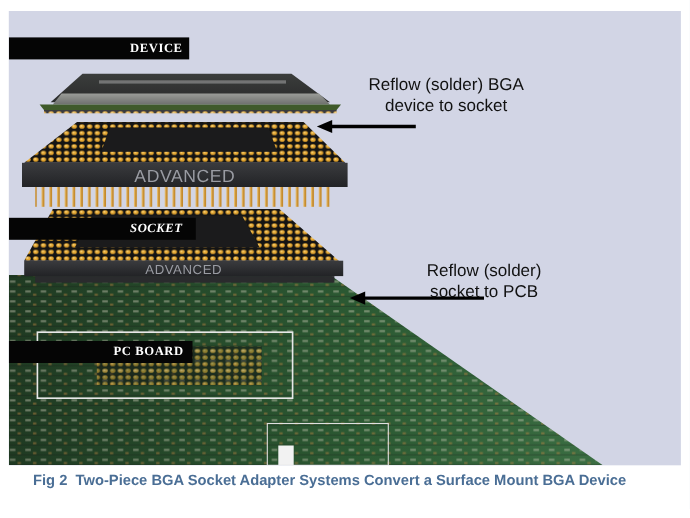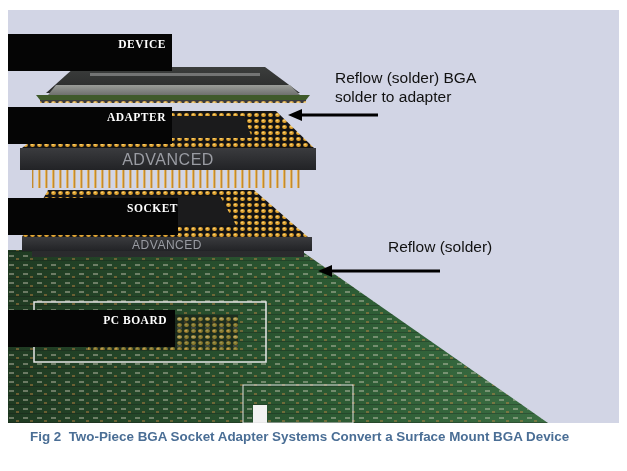--- a/index.html
+++ b/index.html
@@ -1,20 +1,20 @@
 <!DOCTYPE html>
 <html><head>
   <meta charset="utf-8">
   <style>
     html, body { margin: 0; padding: 0; background: #ffffff; }
     body { width: 627px; height: 471px; position: relative; overflow: hidden; font-family: "Liberation Sans", sans-serif; }
     #figure { position: absolute; left: 8px; top: 10px; width: 611px; height: 413px; background: #d2d5e5; overflow: hidden; }
     #figure svg { position: absolute; left: 0; top: 0; }
-    .label-box { position: absolute; background: #050505; color: #ffffff; font-family: "Liberation Serif", serif; font-weight: bold; font-size: 11.5px; letter-spacing: 0.5px; text-align: right; box-sizing: border-box; line-height: 20px; height: 37px; }
-    .anno { position: absolute; color: #111; font-size: 15.5px; line-height: 19px; font-family: "Liberation Sans", sans-serif; }
+    .label-box { position: absolute; background: #050505; color: #ffffff; font-family: "Liberation Serif", serif; font-weight: bold; font-size: 11.5px; letter-spacing: 0.5px; text-align: right; box-sizing: border-box; line-height: 20px; height: 20px; }
+    .anno { position: absolute; color: #111; font-size: 15.5px; line-height: 19px; font-family: "Liberation Sans", sans-serif; text-align: center; }
     #caption { position: absolute; left: 7px; top: 428px; width: 615px; color: #4a6e95; font-weight: bold; font-size: 13.4px; line-height: 18px; font-family: "Liberation Sans", sans-serif; margin-left: 23px; }
     .brand { font-family: "Liberation Sans", sans-serif; font-size: 15px; fill: #9a9ca3; letter-spacing: 0.5px; }
   </style>
 </head>
 <body>
 
 <div id="figure">
   <svg width="611" height="413" viewBox="0 0 611 413">
     <defs>
       <linearGradient id="pcbFade" x1="0" y1="0" x2="1" y2="0">
@@ -90,34 +90,32 @@
     </g>
     <g>
       <line x1="322" y1="261" x2="432" y2="261" stroke="#000" stroke-width="3"></line>
       <polygon points="310,261 324,255 324,267" fill="#000"></polygon>
     </g>
   </svg>
 
   <div class="label-box" style="left:0; top:24px; width:164px; padding-right:6px;">
     <span>DEVICE</span>
   </div>
-  <div class="label-box" style="left:0; top:97px; width:164px; padding-right:6px;">
-    <span>ADAPTER</span>
-  </div>
-  <div class="label-box" style="left:0; top:188px; width:170px; ">
+  <div class="label-box" style="left:0; top:188px; width:170px; padding-right:12px;font-style:italic;">
     <span>SOCKET</span>
   </div>
   <div class="label-box" style="left:0; top:300px; width:167px; padding-right:8px;padding-left:36px;">
     <span>PC BOARD</span>
   </div>
 
   <div class="anno" style="left:327px; top:58px;">
     <div>Reflow (solder) BGA</div>
-    <div>solder to adapter</div>
+    <div>device to socket</div>
   </div>
   <div class="anno" style="left:380px; top:216px;margin-top:11px;">
     <div>Reflow (solder)</div>
+    <div>socket to PCB</div>
   </div>
 </div>
 
 <div id="caption">
   <div style="white-space:pre;">Fig 2  Two-Piece BGA Socket Adapter Systems Convert a Surface Mount BGA Device</div>
 </div>
 
 </body></html>

